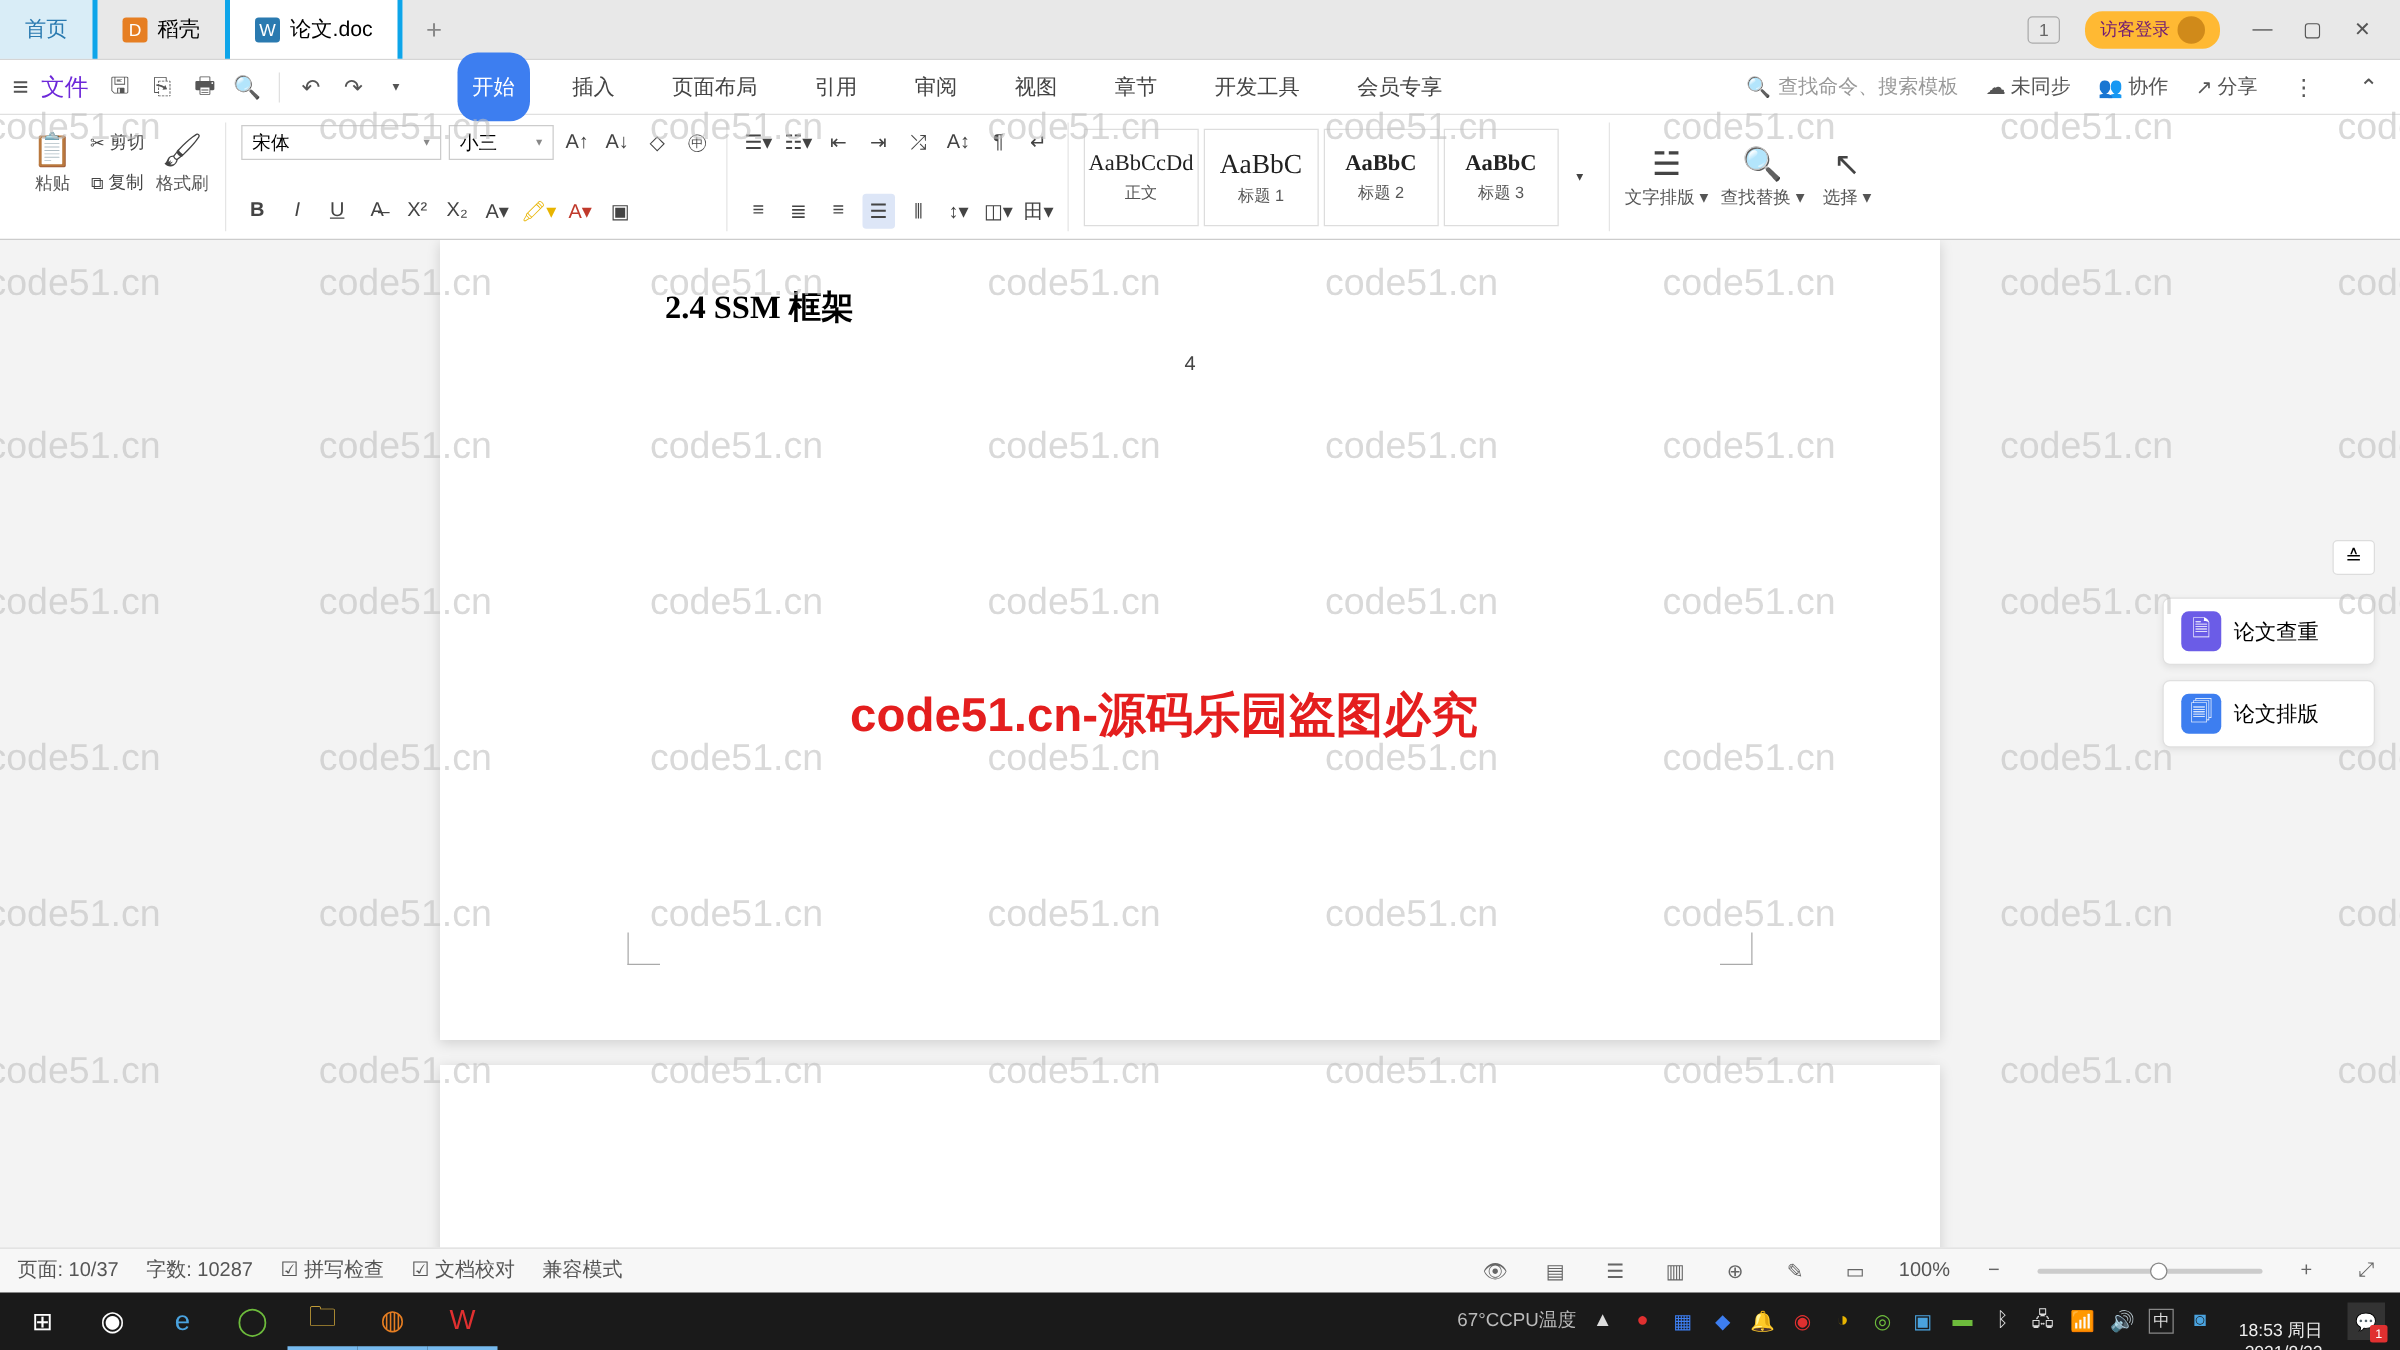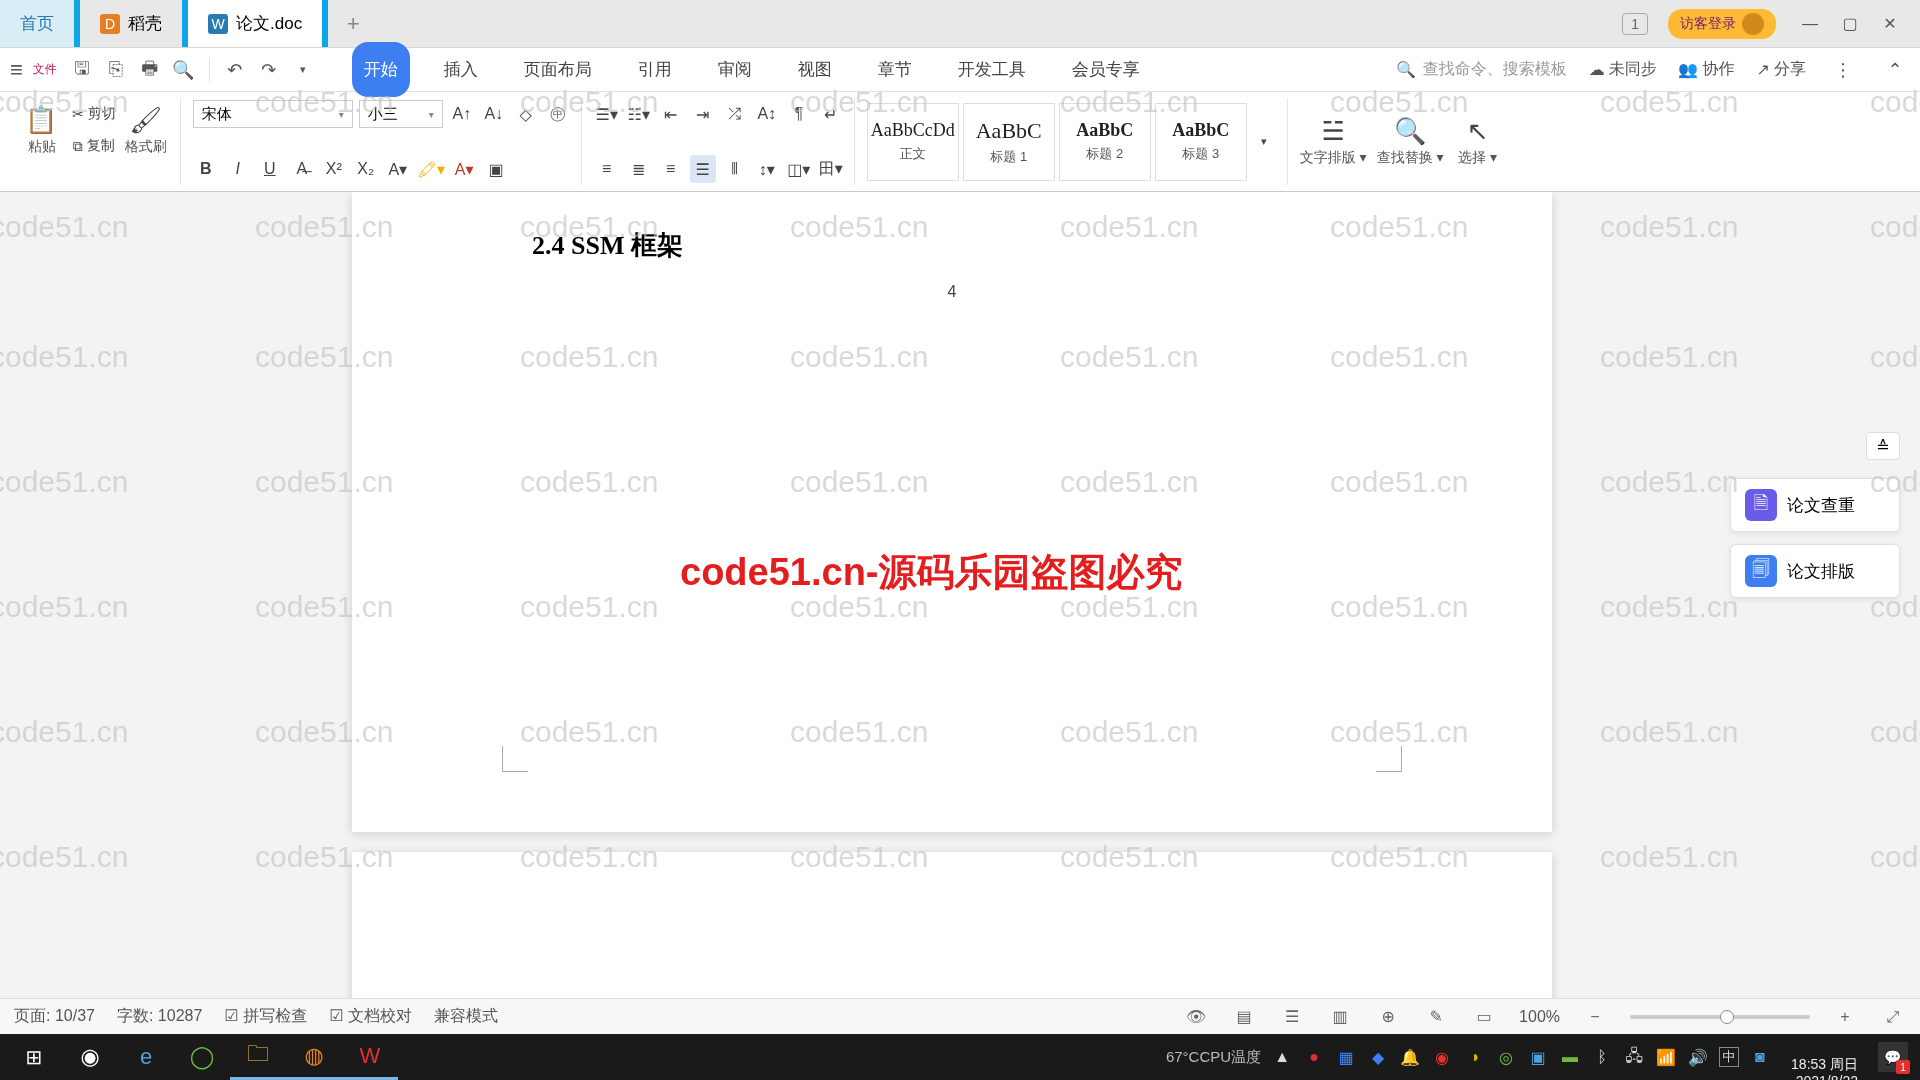--- a/index.html
+++ b/index.html
@@ -5,37 +5,37 @@
 * { margin: 0; padding: 0; box-sizing: border-box; font-family: "Microsoft YaHei", Arial, sans-serif; }
 body { width: 1920px; height: 1080px; background: #f0f0f0; overflow: hidden; position: relative; }
 
 
 .watermark-layer { position: absolute; inset: 0; pointer-events: none; z-index: 999; overflow: hidden; }
 .wm { position: absolute; color: #c0c0c0; font-size: 30px; font-weight: 500; opacity: 0.6; white-space: nowrap; }
 .redbanner { position: absolute; color: #e41e1e; font-size: 38px; font-weight: 700; white-space: nowrap; z-index: 1000; left: 680px; top: 547px; }
 
 
 .titlebar { height: 48px; background: #e8e8e8; display: flex; align-items: stretch; border-bottom: 1px solid #d5d5d5; }
-.tab { display: flex; align-items: center; gap: 8px; padding: 0 20px; font-size: 17px; border-right: 6px solid #0ea5e9; cursor: pointer; }
+.tab { display: flex; align-items: center; gap: 8px; padding: 0 20px; font-size: 17px; border-right: 4px solid #0ea5e9; cursor: pointer; }
 .tab.home { background: #d9edf7; color: #2a7ab0; }
 .tab .ticon { width: 20px; height: 20px; display: inline-flex; align-items: center; justify-content: center; border-radius: 3px; font-size: 14px; color: #fff; }
 .tab .ticon.orange { background: #e67e22; }
 .tab .ticon.blue { background: #2a7ab0; }
 .tab.plus { width: 50px; justify-content: center; font-size: 22px; color: #888; border-right: none;}
 .titlebar .spacer { flex: 1; }
 .titlebar .win-controls { display: flex; align-items: center; gap: 8px; padding: 0 14px; }
 .win-controls .wbtn { width: 32px; height: 28px; display: inline-flex; align-items: center; justify-content: center; color: #555; font-size: 16px; cursor: pointer; }
 .loginbadge { display: flex; align-items: center; gap: 6px; background: #ffb933; color: #701a75; padding: 4px 12px; border-radius: 14px; font-size: 14px; margin-right: 10px; }
 .loginbadge .av { width: 22px; height: 22px; border-radius: 50%; background: #d08a1a; }
 .onebadge { border: 1px solid #aaa; color: #666; padding: 2px 8px; border-radius: 4px; margin-right: 12px; font-size: 14px; }
 
 
 .menubar { height: 44px; background: #fff; display: flex; align-items: center; gap: 4px; padding: 0 10px; border-bottom: 1px solid #e0e0e0; }
 .menubar .hb { font-size: 22px; color: #555; margin-right: 6px; }
-.menubar .m-file { font-size: 12px; color: #be185d; margin-right: 6px; }
+.menubar .m-file { font-size: 19px; color: #6d28d9; margin-right: 6px; }
 .menubar .iconbtn { width: 30px; height: 30px; display: inline-flex; align-items: center; justify-content: center; color: #555; font-size: 18px; cursor: pointer; }
 .menubar .sep { width: 1px; height: 24px; background: #e0e0e0; margin: 0 6px; }
 .menubar .tabs { display: flex; gap: 22px; margin-left: 30px; font-size: 17px; color: #444; align-items: center; }
 .menubar .tabs .mt { padding: 16px 12px; cursor: pointer; }
 .menubar .tabs .mt.active { background: #3d7ef0; color: #fff; border-radius: 16px; }
 .menubar .right { margin-left: auto; display: flex; align-items: center; gap: 22px; font-size: 16px; color: #555; }
 .menubar .search { display: flex; align-items: center; gap: 6px; color: #999; }
 .menubar .link { display: flex; align-items: center; gap: 4px; cursor: pointer; }
 
 

